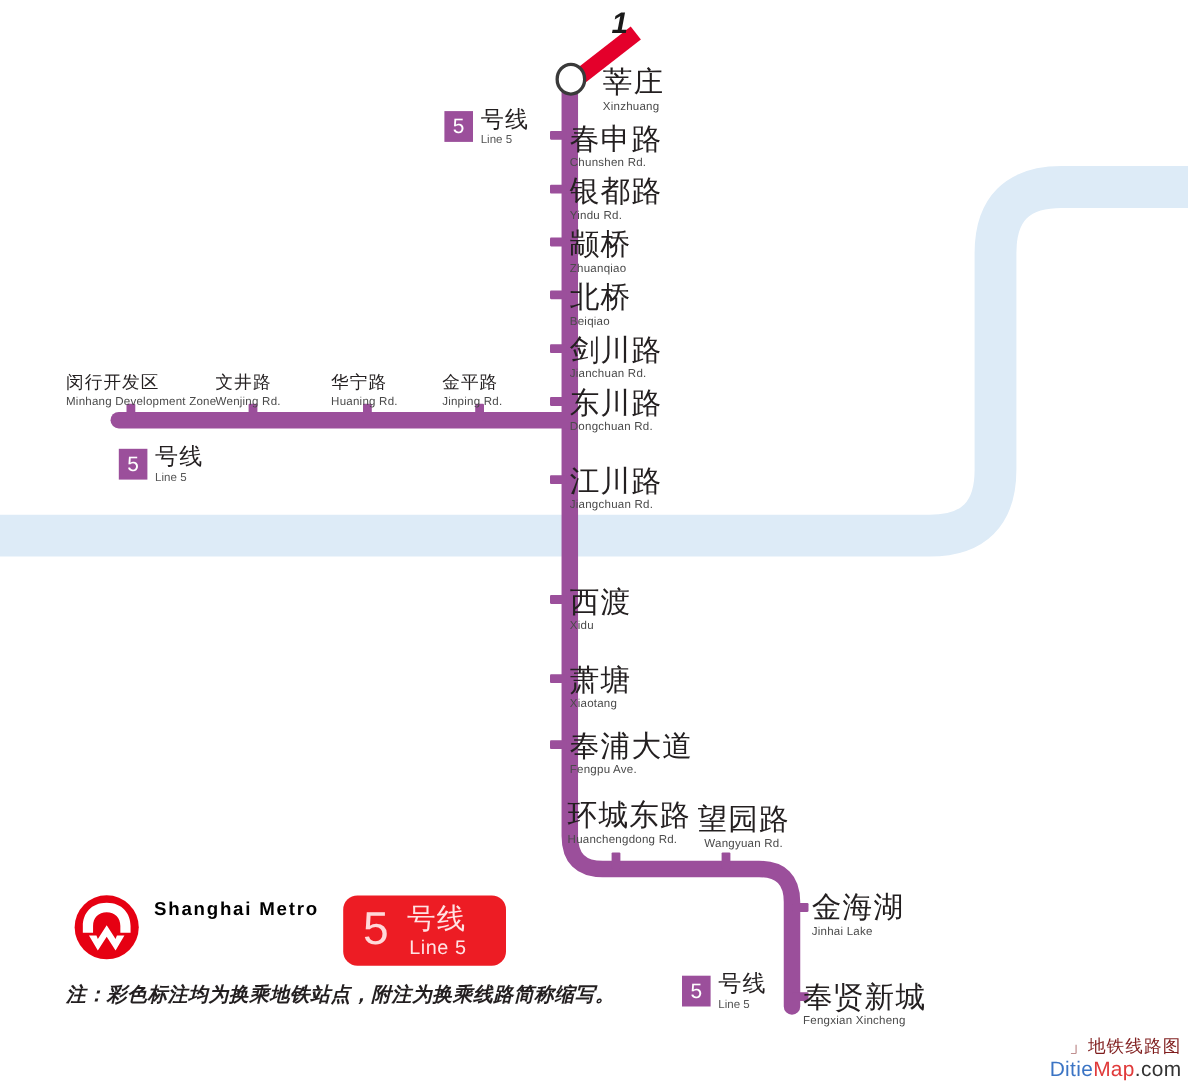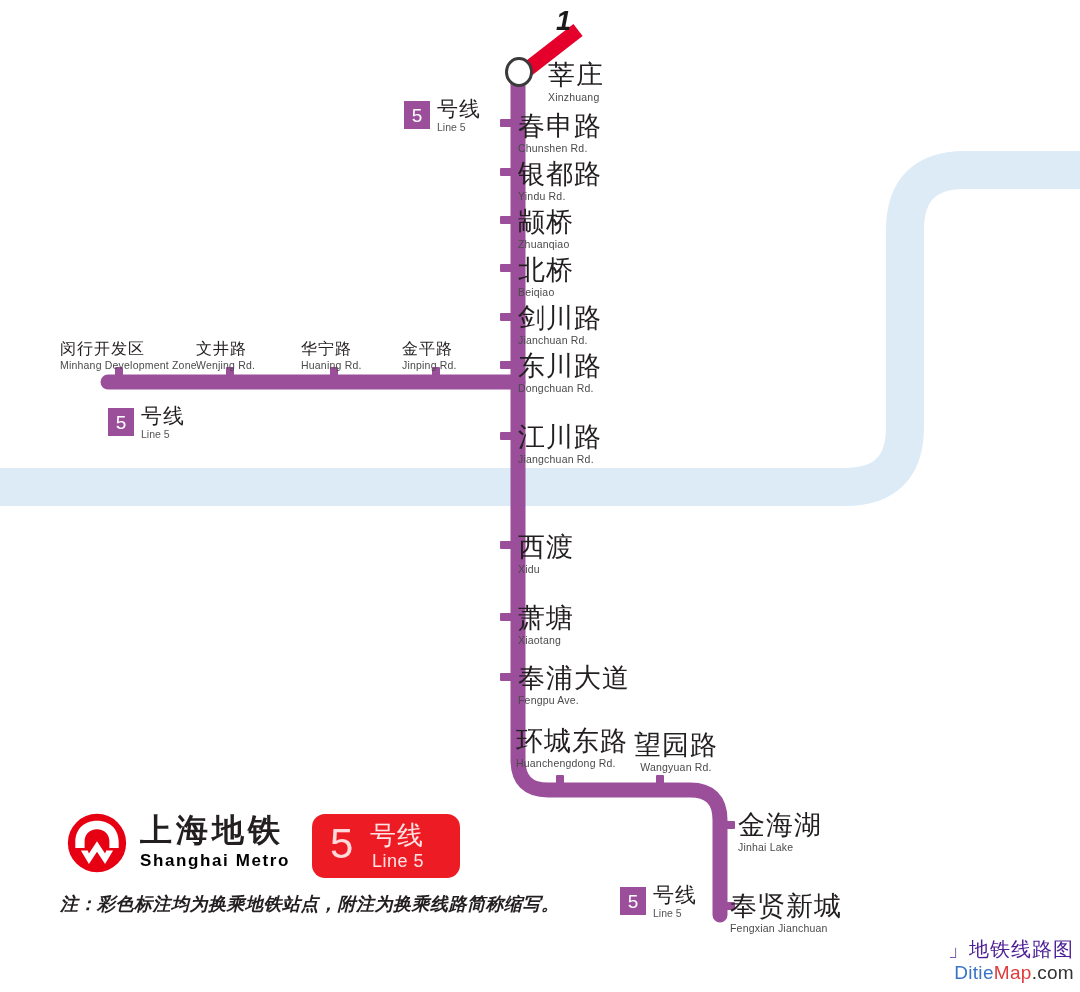--- a/index.html
+++ b/index.html
@@ -38,21 +38,21 @@
   }
   #redpill .big5{
     position:absolute;left:18px;top:9px;font-size:42px;color:#ffd9da;line-height:1;
   }
   #redpill .h1{position:absolute;left:58px;top:8px;font-size:26px;color:#ffe3e4;letter-spacing:1px;line-height:1;}
   #redpill .h2{position:absolute;left:60px;top:38px;font-size:18px;color:#ffe3e4;letter-spacing:.5px;line-height:1;}
   #note{position:absolute;left:0px;top:84px;font-size:18px;font-weight:bold;font-style:italic;color:#231f20;letter-spacing:.5px;white-space:nowrap;}
 
   
   #wm{position:absolute;right:6px;bottom:8px;text-align:right;}
-  #wm .w1{font-size:20px;color:#4c1d95;line-height:1.1;letter-spacing:1px;}
+  #wm .w1{font-size:16px;color:#7f1d1d;line-height:1.1;letter-spacing:1px;}
   #wm .w2{font-size:19px;line-height:1.15;margin-top:2px;letter-spacing:.3px;}
   #wm .b{color:#3b74c4;}#wm .r{color:#e03a3a;}#wm .k{color:#333;}
 
   #one{position:absolute;left:556px;top:6px;font-size:27px;font-style:italic;font-weight:bold;color:#1a1a1a;}
 </style>
 </head>
 <body>
 
 <svg id="map" viewBox="0 0 1080 992">
 
@@ -164,21 +164,21 @@
 <div class="lbl" style="left:634px;top:732px;text-align:center;">
   <div class="cn">望园路</div>
   <div class="en">Wangyuan Rd.</div>
 </div>
 <div class="lbl" style="left:738px;top:812px;">
   <div class="cn">金海湖</div>
   <div class="en">Jinhai Lake</div>
 </div>
 <div class="lbl" style="left:730px;top:893px;">
   <div class="cn">奉贤新城</div>
-  <div class="en">Fengxian Jianchuan</div>
+  <div class="en">Fengxian Xincheng</div>
 </div>
 
 <div class="lbl" style="left:60px;top:341px;">
   <div class="cn cn-sm">闵行开发区</div>
   <div class="en">Minhang Development Zone</div>
 </div>
 <div class="lbl" style="left:196px;top:341px;">
   <div class="cn cn-sm">文井路</div>
   <div class="en">Wenjing Rd.</div>
 </div>
@@ -215,21 +215,20 @@
   </div>
 </div>
 
 <div id="legend">
   <svg class="metro-logo" viewBox="0 0 100 100">
     <circle cx="50" cy="50" r="47" fill="#E60012"></circle>
     <path d="M50 14 C27 14 15 30 15 48 v10 h15 v-10 c0-12 8-20 20-20 s20 8 20 20 v10 h15 v-10 c0-18-12-34-35-34 z" fill="#ffffff"></path>
     <path d="M24 62 l13 22 l13 -20 l13 20 l13 -22 h-11 l-2 5 l-13 -20 l-13 20 l-2 -5 z" fill="#ffffff"></path>
   </svg>
   <div class="metro-name">
-    <div class="zh">上海地铁</div>
     <div class="la">Shanghai Metro</div>
   </div>
   <div id="redpill">
     <div class="big5">5</div>
     <div class="h1">号线</div>
     <div class="h2">Line 5</div>
   </div>
   <div id="note">注：彩色标注均为换乘地铁站点，附注为换乘线路简称缩写。</div>
 </div>
 

